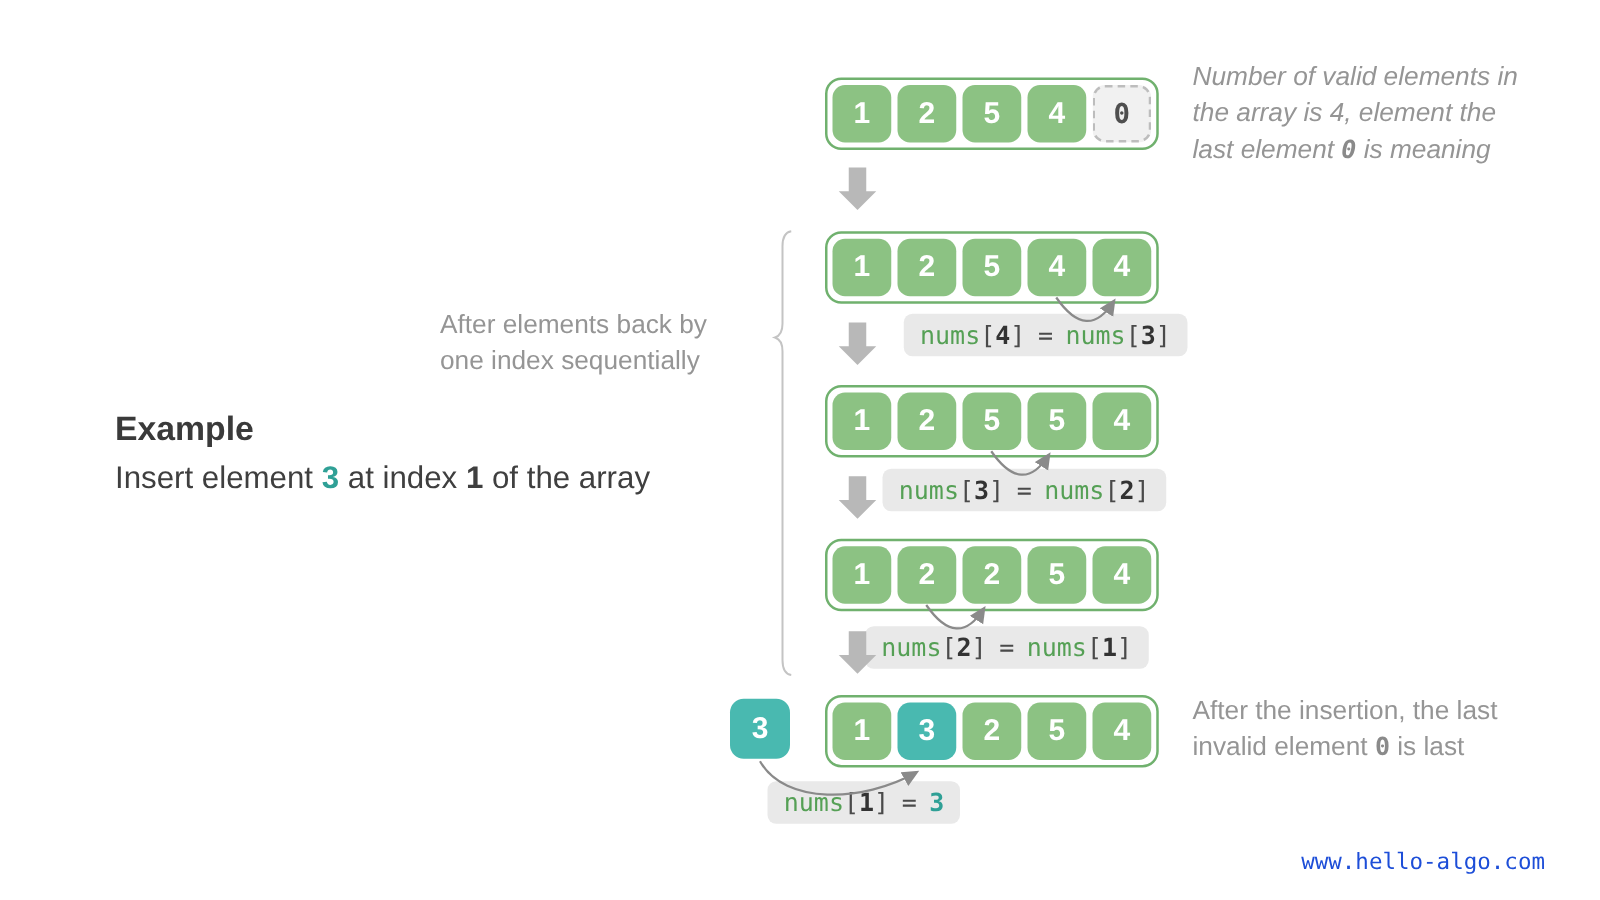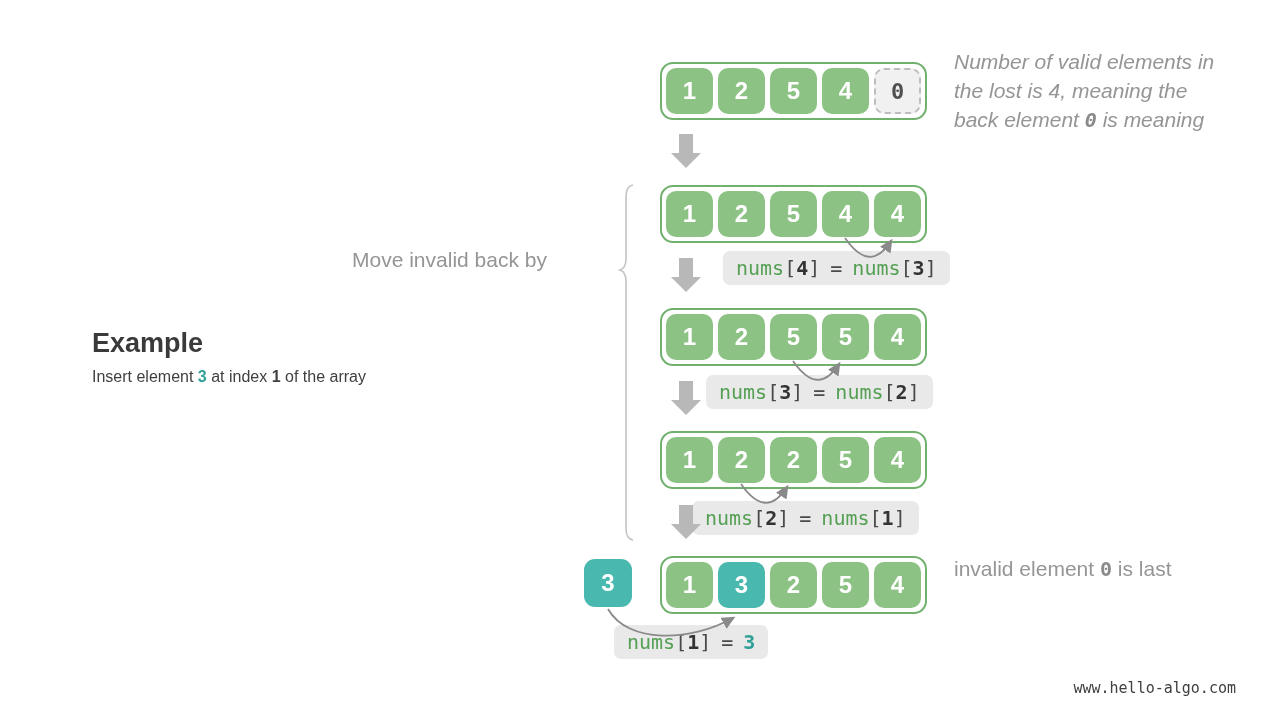--- a/index.html
+++ b/index.html
@@ -84,58 +84,60 @@
   }
   .example-title {
     position:absolute;
     left:92px; top:328px;
     font-size:27px; font-weight:bold;
     color:#3A3A3A;
   }
   .example-desc {
     position:absolute;
     left:92px; top:368px;
-    font-size:16px;
+    font-size:25px;
     color:#3F3F3F;
     white-space:nowrap;
   }
   .example-desc .ins { color:#2FA096; font-weight:bold; }
   .example-desc .idx { color:#3F3F3F; font-weight:bold; }
 
   .watermark {
     position:absolute;
     right:44px; top:679px;
     font-family:"DejaVu Sans Mono", monospace;
-    font-size:15px;
-    color:#404040;
+    font-size:18px;
+    color:#1d4ed8;
   }
 
   .overlay {
     position:absolute; left:0; top:0;
     width:1280px; height:720px;
     pointer-events:none;
   }
 </style>
 </head>
 <body>
 
 <div class="example-title">Example</div>
 <div class="example-desc"><span>Insert element </span><span class="ins">3</span><span> at index </span><span class="idx">1</span><span> of the array</span></div>
 
 <div class="note" style="left:954px; top:47px;font-style:italic;">
   <div>Number of valid elements in</div>
-  <div>the lost is 4, meaning the</div>
-  <div><span>back element </span><span class="mono0">0</span><span> is meaning</span></div>
+  <div>the array is 4, element the</div>
+  <div><span>last element </span><span class="mono0">0</span><span> is meaning</span></div>
 </div>
 
 <div class="note" style="left:352px; top:245px;">
-  <div>Move invalid back by</div>
+  <div>After elements back by</div>
+  <div>one index sequentially</div>
 </div>
 
 <div class="note" style="left:954px; top:554px;">
+  <div>After the insertion, the last</div>
   <div><span>invalid element </span><span class="mono0">0</span><span> is last</span></div>
 </div>
 
 <div class="array-row" style="left:660px; top:62px;">
   <div class="cell">1</div>
   <div class="cell">2</div>
   <div class="cell">5</div>
   <div class="cell">4</div>
   <div class="cell ghost">0</div>
 </div>

